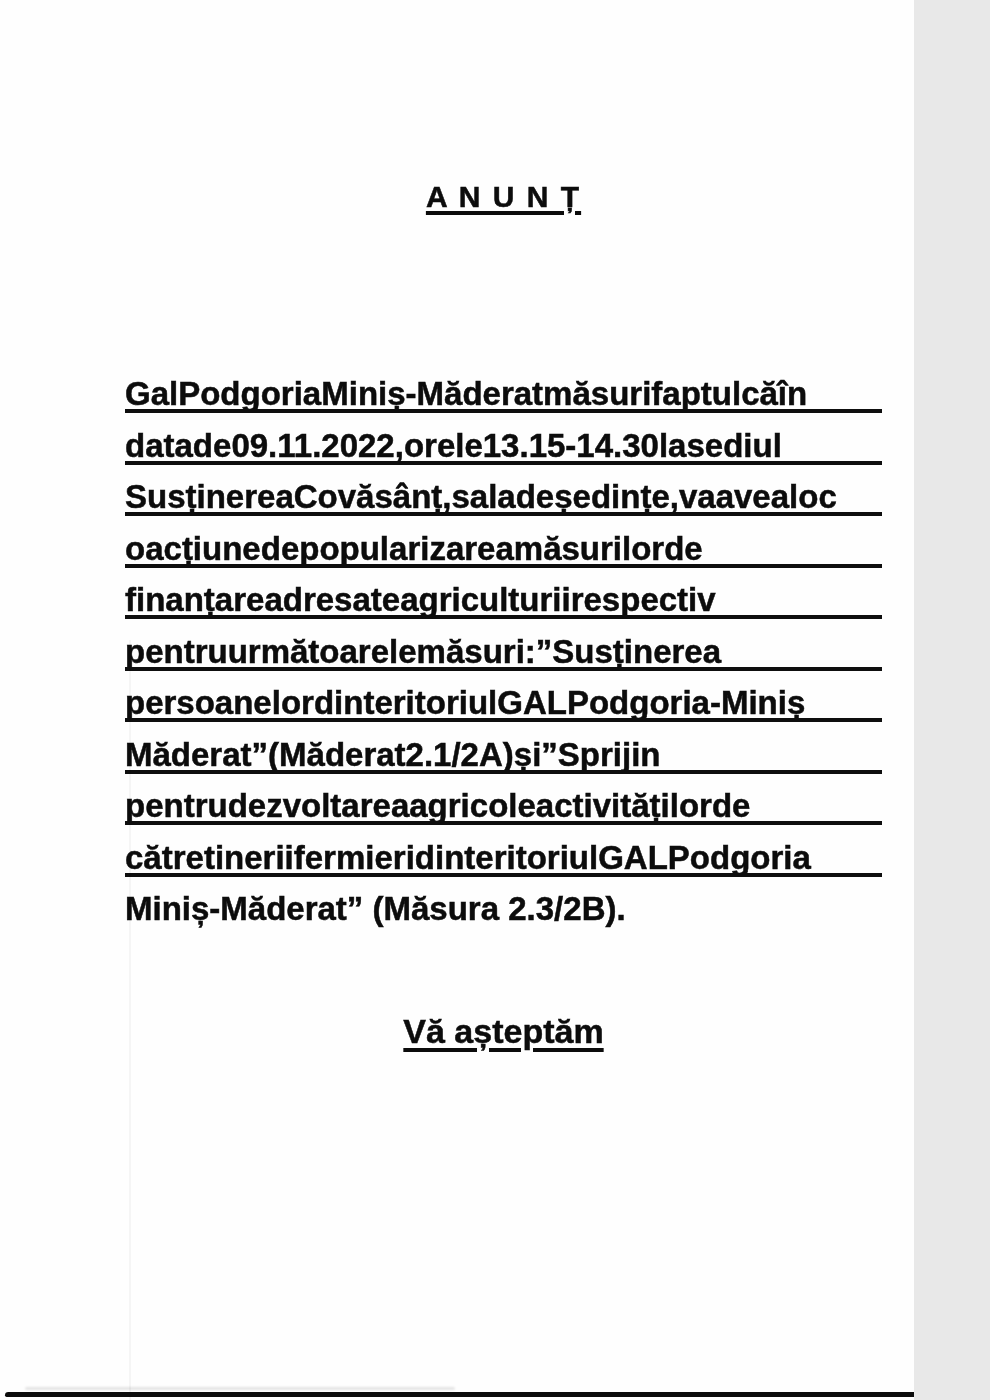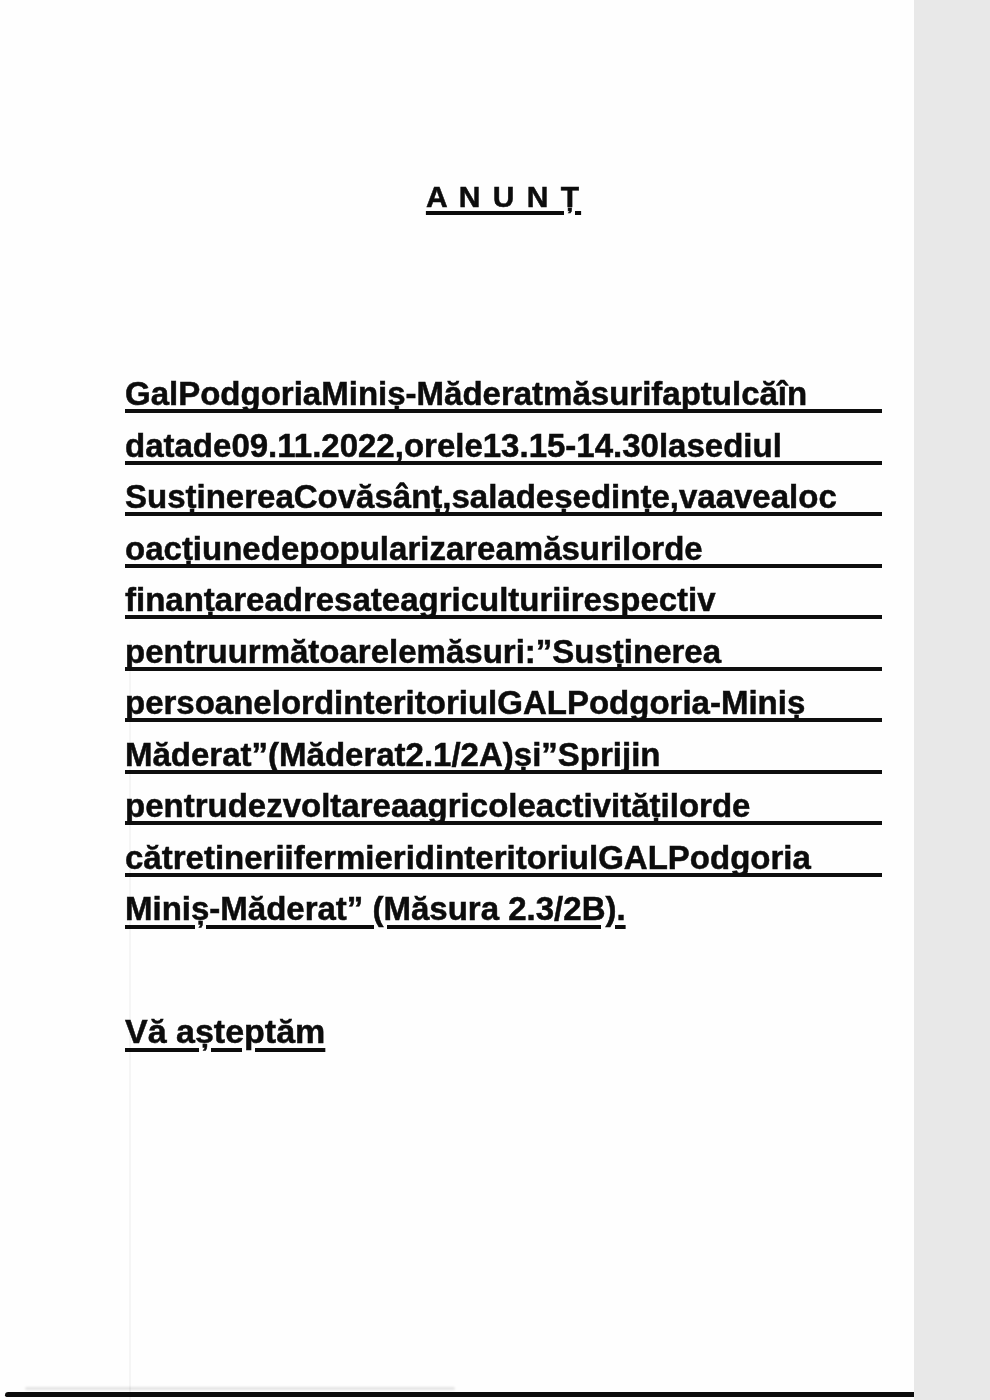--- a/index.html
+++ b/index.html
@@ -48,30 +48,29 @@
   .par-line:not(.last)::after {
     content: '';
     position: absolute;
     left: 0; right: 0;
     top: 41px;
     height: 4px;
     background: #0e0e0e;
   }
   .par-line.last {
     display: block;
-    text-decoration: underline;
     text-decoration-thickness: 4px;
     text-underline-offset: 5px;
   }
   .closing {
     position: absolute;
     left: 125px;
     width: 757px;
     top: 1014px;
-    text-align: left;
+    text-align: center;
     font-size: 34px;
     line-height: 1;
     text-decoration: underline;
     text-decoration-thickness: 4px;
     text-underline-offset: 5px;
   }
   .scan-edge-line {
     position: absolute;
     left: 5px; right: 0;
     top: 1392px;

